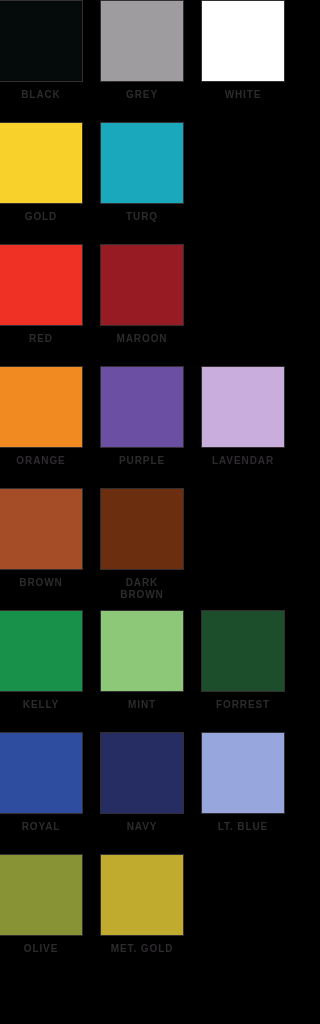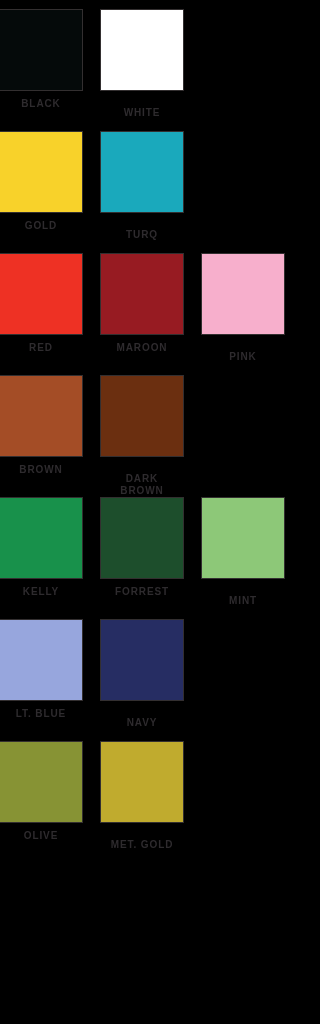--- a/index.html
+++ b/index.html
@@ -14,38 +14,38 @@
     overflow: hidden;
     font-family: "Liberation Sans", sans-serif;
   }
 
   
   #palette-grid {
     position: relative;
     width: 286px;
     height: 1024px;
     box-sizing: border-box;
-    padding-top: 9px;
+    padding-top: 0px;
   }
 
   .swatch-row {
     display: flex;
     width: 303px;          
     margin-left: -1px;
     height: 122px;         
   }
 
   .swatch-cell {
     width: 84px;
     margin-right: 17px;
     display: flex;
     flex-direction: column;
     align-items: center;
   }
-  .swatch-cell:last-child { margin-right: 4px; gap: 9px; }
+  .swatch-cell:last-child { margin-right: 4px; }
 
   .swatch-chip {
     width: 84px;
     height: 82px;
     box-sizing: border-box;
     border: 1px solid #332f30;
     flex: 0 0 auto;
   }
 
   .swatch-label {
@@ -64,20 +64,24 @@
 </head>
 <body>
 
 <div id="palette-grid">
     <div class="swatch-row">
       <div class="swatch-cell">
         <div class="swatch-chip" style="background-color: rgb(5, 10, 10);"></div>
         <div class="swatch-label">BLACK</div>
       </div>
       <div class="swatch-cell">
+        <div class="swatch-chip" style="background-color: rgb(158, 156, 159);"></div>
+        <div class="swatch-label">GREY</div>
+      </div>
+      <div class="swatch-cell">
         <div class="swatch-chip" style="background-color: rgb(255, 255, 255);"></div>
         <div class="swatch-label">WHITE</div>
       </div>
     </div>
     <div class="swatch-row">
       <div class="swatch-cell">
         <div class="swatch-chip" style="background-color: rgb(248, 210, 42);"></div>
         <div class="swatch-label">GOLD</div>
       </div>
       <div class="swatch-cell">
@@ -87,58 +91,72 @@
     </div>
     <div class="swatch-row">
       <div class="swatch-cell">
         <div class="swatch-chip" style="background-color: rgb(238, 49, 36);"></div>
         <div class="swatch-label">RED</div>
       </div>
       <div class="swatch-cell">
         <div class="swatch-chip" style="background-color: rgb(151, 27, 34);"></div>
         <div class="swatch-label">MAROON</div>
       </div>
+    </div>
+    <div class="swatch-row">
       <div class="swatch-cell">
-        <div class="swatch-chip" style="background-color: rgb(247, 175, 204);"></div>
-        <div class="swatch-label">PINK</div>
+        <div class="swatch-chip" style="background-color: rgb(241, 138, 33);"></div>
+        <div class="swatch-label">ORANGE</div>
+      </div>
+      <div class="swatch-cell">
+        <div class="swatch-chip" style="background-color: rgb(106, 79, 163);"></div>
+        <div class="swatch-label">PURPLE</div>
+      </div>
+      <div class="swatch-cell">
+        <div class="swatch-chip" style="background-color: rgb(201, 173, 220);"></div>
+        <div class="swatch-label">LAVENDAR</div>
       </div>
     </div>
     <div class="swatch-row">
       <div class="swatch-cell">
         <div class="swatch-chip" style="background-color: rgb(164, 77, 38);"></div>
         <div class="swatch-label">BROWN</div>
       </div>
       <div class="swatch-cell">
         <div class="swatch-chip" style="background-color: rgb(107, 47, 16);"></div>
         <div class="swatch-label">DARK
 BROWN</div>
       </div>
     </div>
     <div class="swatch-row">
       <div class="swatch-cell">
         <div class="swatch-chip" style="background-color: rgb(24, 145, 75);"></div>
         <div class="swatch-label">KELLY</div>
       </div>
       <div class="swatch-cell">
+        <div class="swatch-chip" style="background-color: rgb(141, 200, 120);"></div>
+        <div class="swatch-label">MINT</div>
+      </div>
+      <div class="swatch-cell">
         <div class="swatch-chip" style="background-color: rgb(29, 78, 44);"></div>
         <div class="swatch-label">FORREST</div>
-      </div>
-      <div class="swatch-cell">
-        <div class="swatch-chip" style="background-color: rgb(141, 200, 120);"></div>
-        <div class="swatch-label">MINT</div>
       </div>
     </div>
     <div class="swatch-row">
       <div class="swatch-cell">
-        <div class="swatch-chip" style="background-color: rgb(151, 166, 221);"></div>
-        <div class="swatch-label">LT. BLUE</div>
+        <div class="swatch-chip" style="background-color: rgb(47, 77, 158);"></div>
+        <div class="swatch-label">ROYAL</div>
       </div>
       <div class="swatch-cell">
         <div class="swatch-chip" style="background-color: rgb(38, 45, 99);"></div>
         <div class="swatch-label">NAVY</div>
+      </div>
+      <div class="swatch-cell">
+        <div class="swatch-chip" style="background-color: rgb(151, 166, 221);"></div>
+        <div class="swatch-label">LT. BLUE</div>
       </div>
     </div>
     <div class="swatch-row">
       <div class="swatch-cell">
         <div class="swatch-chip" style="background-color: rgb(135, 147, 52);"></div>
         <div class="swatch-label">OLIVE</div>
       </div>
       <div class="swatch-cell">
         <div class="swatch-chip" style="background-color: rgb(192, 171, 46);"></div>
         <div class="swatch-label">MET. GOLD</div>

